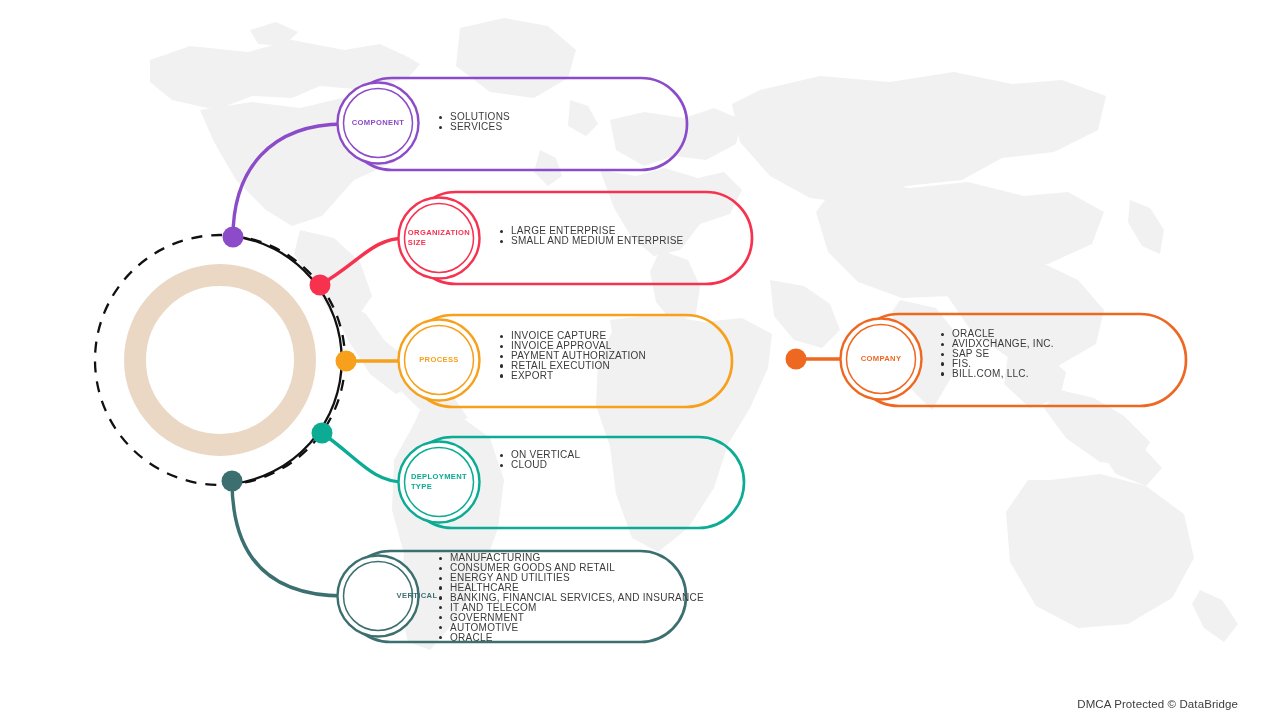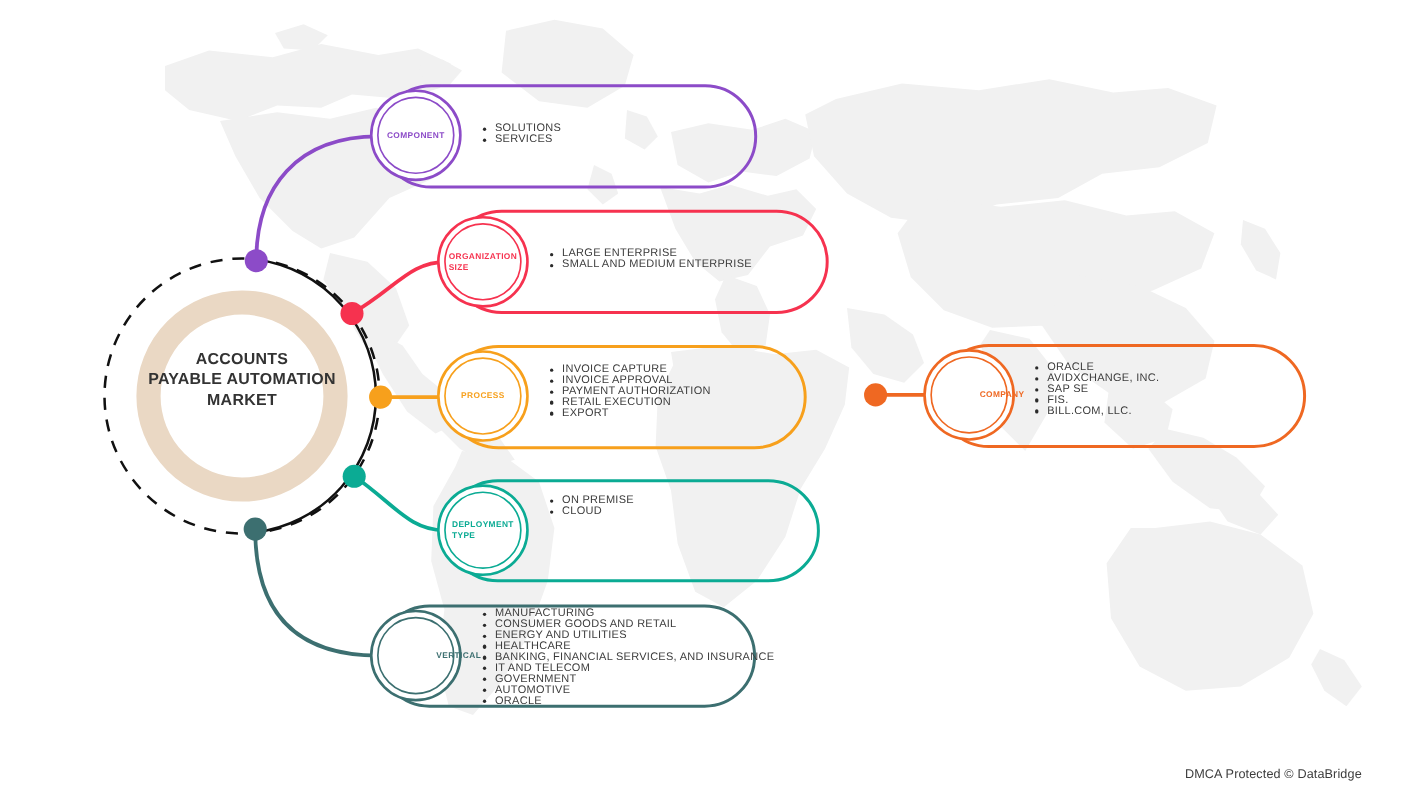--- a/index.html
+++ b/index.html
@@ -177,23 +177,20 @@
     </g>
 
     <circle cx="233" cy="237" r="10.5" fill="#8c4bc8"></circle>
     <circle cx="320" cy="285" r="10.5" fill="#f6324f"></circle>
     <circle cx="346" cy="361" r="10.5" fill="#f7a01c"></circle>
     <circle cx="322" cy="433" r="10.5" fill="#0bab94"></circle>
     <circle cx="232" cy="481" r="10.5" fill="#3c6f70"></circle>
     <circle cx="796" cy="359" r="10.5" fill="#ef6822"></circle>
   </svg>
 
-  <div class="hub-label">ACCOUNTS
-PAYABLE AUTOMATION
-MARKET</div>
 
   <div class="pill">
     <div class="pill-title" style="left:338px;top:108px;width:80px;height:30px;color:#8c4bc8;">COMPONENT</div>
     <ul class="pill-list" style="left:439px;top:112px;">
       <li>SOLUTIONS</li>
       <li>SERVICES</li>
     </ul>
   </div>
 
   <div class="pill">
@@ -213,42 +210,42 @@
       <li>PAYMENT AUTHORIZATION</li>
       <li>RETAIL EXECUTION</li>
       <li>EXPORT</li>
     </ul>
   </div>
 
   <div class="pill">
     <div class="pill-title" style="left:399px;top:467px;width:80px;height:30px;color:#0bab94;">DEPLOYMENT
 TYPE</div>
     <ul class="pill-list" style="left:500px;top:450px;">
-      <li>ON PREMISE</li>
+      <li>ON VERTICAL</li>
       <li>CLOUD</li>
     </ul>
   </div>
 
   <div class="pill">
     <div class="pill-title" style="left:338px;top:581px;width:80px;height:30px;color:#3c6f70;margin-left:39px;">VERTICAL</div>
     <ul class="pill-list" style="left:439px;top:553px;">
       <li>MANUFACTURING</li>
       <li>CONSUMER GOODS AND RETAIL</li>
       <li>ENERGY AND UTILITIES</li>
       <li>HEALTHCARE</li>
       <li>BANKING, FINANCIAL SERVICES, AND INSURANCE</li>
       <li>IT AND TELECOM</li>
       <li>GOVERNMENT</li>
       <li>AUTOMOTIVE</li>
       <li>ORACLE</li>
     </ul>
   </div>
 
   <div class="pill">
-    <div class="pill-title" style="left:841px;top:344px;width:80px;height:30px;color:#ef6822;padding-left:30px;">COMPANY</div>
+    <div class="pill-title" style="left:841px;top:344px;width:80px;height:30px;color:#ef6822;">COMPANY</div>
     <ul class="pill-list" style="left:941px;top:329px;">
       <li>ORACLE</li>
       <li>AVIDXCHANGE, INC.</li>
       <li>SAP SE</li>
       <li>FIS.</li>
       <li>BILL.COM, LLC.</li>
     </ul>
   </div>
 
   <div class="footer">DMCA Protected © DataBridge</div>

